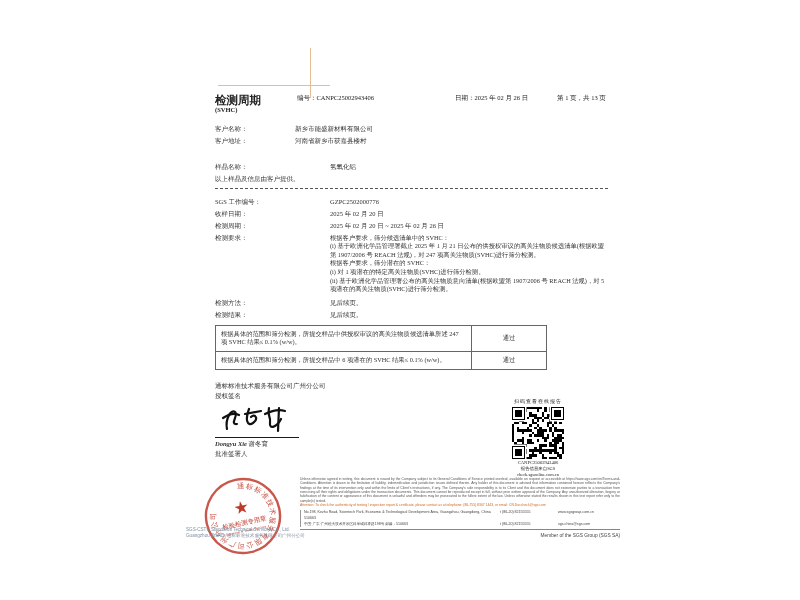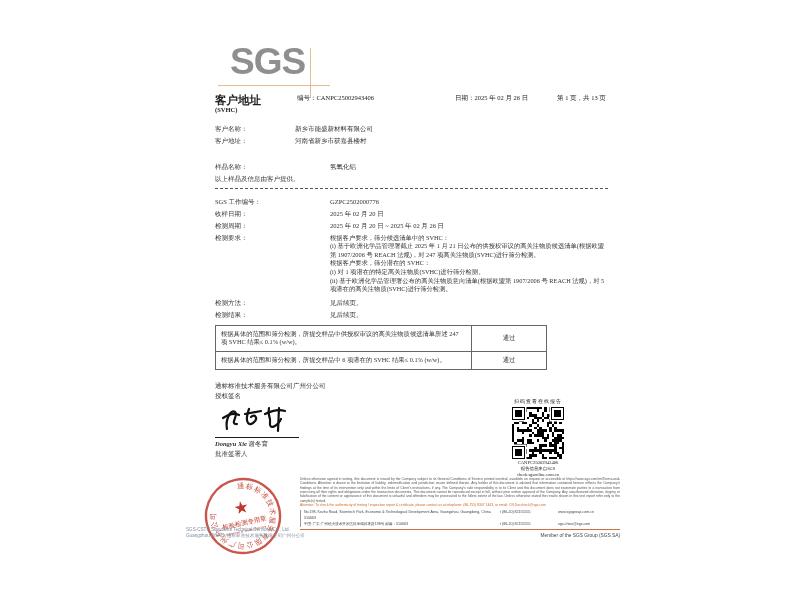--- a/index.html
+++ b/index.html
@@ -80,26 +80,25 @@
 </style>
 </head>
 <body>
 
 <div id="canvas">
   <div class="doc">
 
     <div class="logo-block">
       <div class="cross-h"></div>
       <div class="cross-v"></div>
-      <div class="logo-text">SGS</div>
     </div>
 
     <div class="hdr">
       <div class="hdr-title">
-        <div class="rpt-title">客户地址</div>
+        <div class="rpt-title">检测周期</div>
         <div class="rpt-sub">(SVHC)</div>
       </div>
       <div class="hdr-item hdr-num">
         <span>编号：</span><span>CANPC25002943406</span>
       </div>
       <div class="hdr-item hdr-date">
         <span>日期：</span><span>2025 年 02 月 26 日</span>
       </div>
       <div class="hdr-item">第 1 页，共 13 页</div>
     </div>

